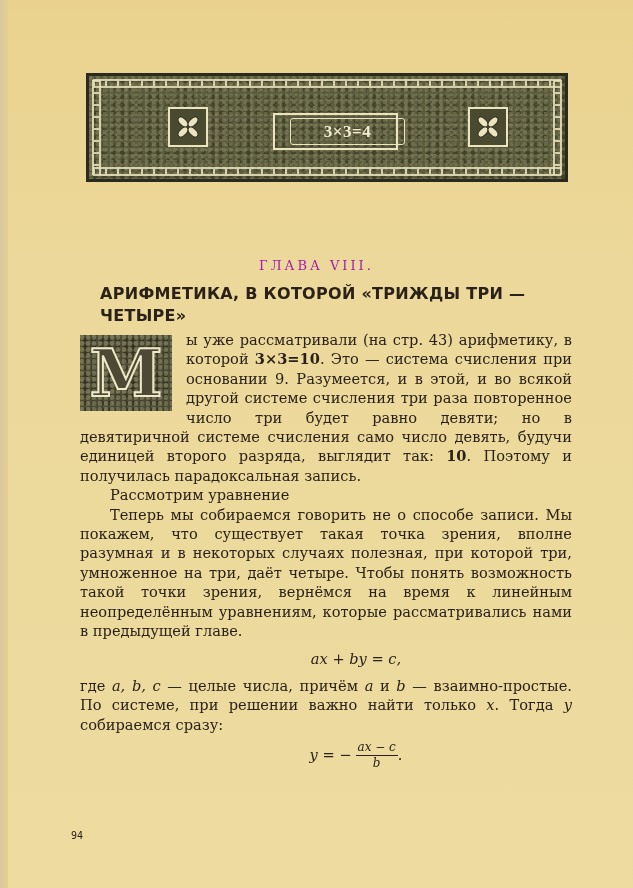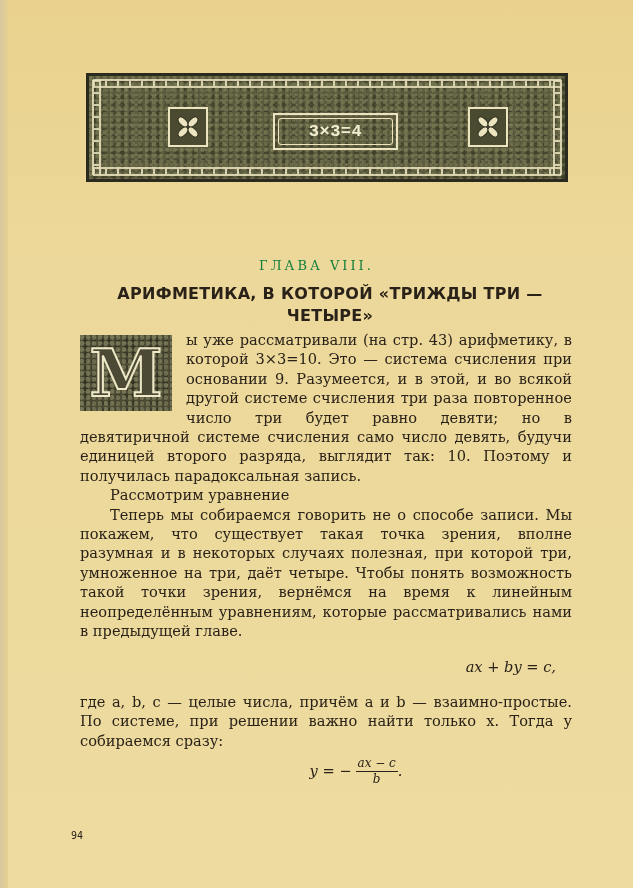--- a/index.html
+++ b/index.html
@@ -56,31 +56,31 @@
   .ornament.left { left: 79px; }
   .ornament.right { left: 379px; }
   .center-box {
     position: absolute; left: 184px; top: 37px; width: 125px; height: 37px;
     border: 2px solid #ece4bf; box-sizing: border-box; padding: 3px;
   }
   .center-inner {
     width: 100%; height: 100%; box-sizing: border-box;
     border: 1.5px solid #ece4bf; border-radius: 3px;
     display: flex; align-items: center; justify-content: center;
-    font-family: Liberation Mono, monospace; font-weight: bold; font-size: 17px;
-    color: #f2ecd0; letter-spacing: 0.5px;
+    font-family: Liberation Serif, serif; font-weight: bold; font-size: 17px;
+    color: #f2ecd0; letter-spacing: 0.5px; margin-left: 12px;
   }
 
   
   .chapter {
     position: absolute; left: 0; width: 633px; top: 258px; text-align: center;
-    font-size: 13px; letter-spacing: 3px; color: #15803d;
+    font-size: 13px; letter-spacing: 3px; color: #a21caf;
   }
   .title {
-    position: absolute; left: 100px; width: 460px; top: 283px; text-align: center;
+    position: absolute; left: 100px; width: 460px; top: 283px; text-align: left;
     font-family: "DejaVu Sans", sans-serif; font-weight: bold; font-size: 16px;
     line-height: 22px; letter-spacing: 0.3px; color: #2a2218;
   }
 
   
   .body {
     position: absolute; left: 80px; width: 492px; top: 330px;
     font-size: 14.6px; line-height: 19.4px; text-align: justify;
   }
   .dropcap {
@@ -92,31 +92,31 @@
     background-size: 6px 6px, 8px 7px;
     display: flex; align-items: center; justify-content: center;
     font-family: "DejaVu Serif", serif; font-size: 66px; font-weight: bold;
     color: #4c4a34;
     -webkit-text-stroke: 2px #efe8c8;
     line-height: 1;
   }
   .para { margin: 0; }
   .indent { text-indent: 30px; }
   .formula {
-    text-align: right; font-style: italic; margin: 16px;
+    text-align: center; font-style: italic; margin: 8px;
     padding-left: 60px;
   }
   .frac-line {
     display: flex; align-items: center; justify-content: center;
     padding-left: 60px; height: 42px; font-style: italic;
   }
   .frac { display: inline-flex; flex-direction: column; align-items: center; font-size: 12px; line-height: 15px; margin-left: 4px; }
   .frac .num { border-bottom: 1px solid #2a2218; padding: 0 2px; }
-  .it { }
-  .b { font-weight: normal; }
+  .it { font-style: italic; }
+  .b { font-weight: bold; }
 
   .page-number {
     position: absolute; left: 71px; top: 830px; font-size: 10px;
     font-family: "DejaVu Sans Mono", monospace;
   }
 </style>
 </head>
 <body>
 
 <div class="left-edge"></div>

